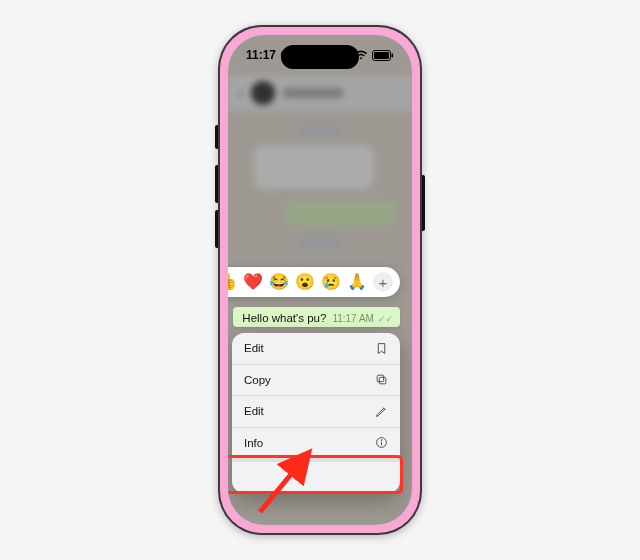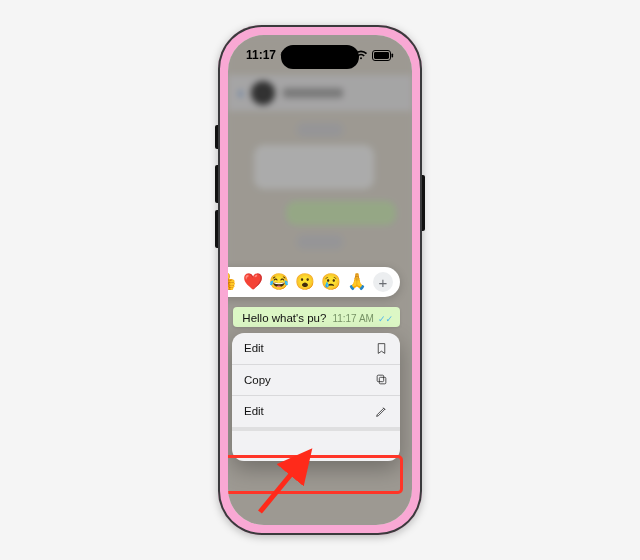--- a/index.html
+++ b/index.html
@@ -128,20 +128,28 @@
               <rect x="4" y="4" width="12" height="12" rx="2"></rect>
             </svg>
         </div>
         <div class="row">
           <span>Edit</span>
           <svg viewBox="0 0 24 24">
               <path d="M3 21l3-1 12-12-2-2L4 18l-1 3z"></path>
               <path d="M15 5l4 4"></path>
             </svg>
         </div>
+        <div class="row">
+          <span>Info</span>
+          <svg viewBox="0 0 24 24">
+              <circle cx="12" cy="12" r="9"></circle>
+              <line x1="12" y1="11" x2="12" y2="17"></line>
+              <circle cx="12" cy="7.5" r="0.8" fill="#222"></circle>
+            </svg>
+        </div>
         <div class="row sep danger">
           
           
         </div>
       </div>
 
       <div class="hl"></div>
 
     </div>
   </div>

